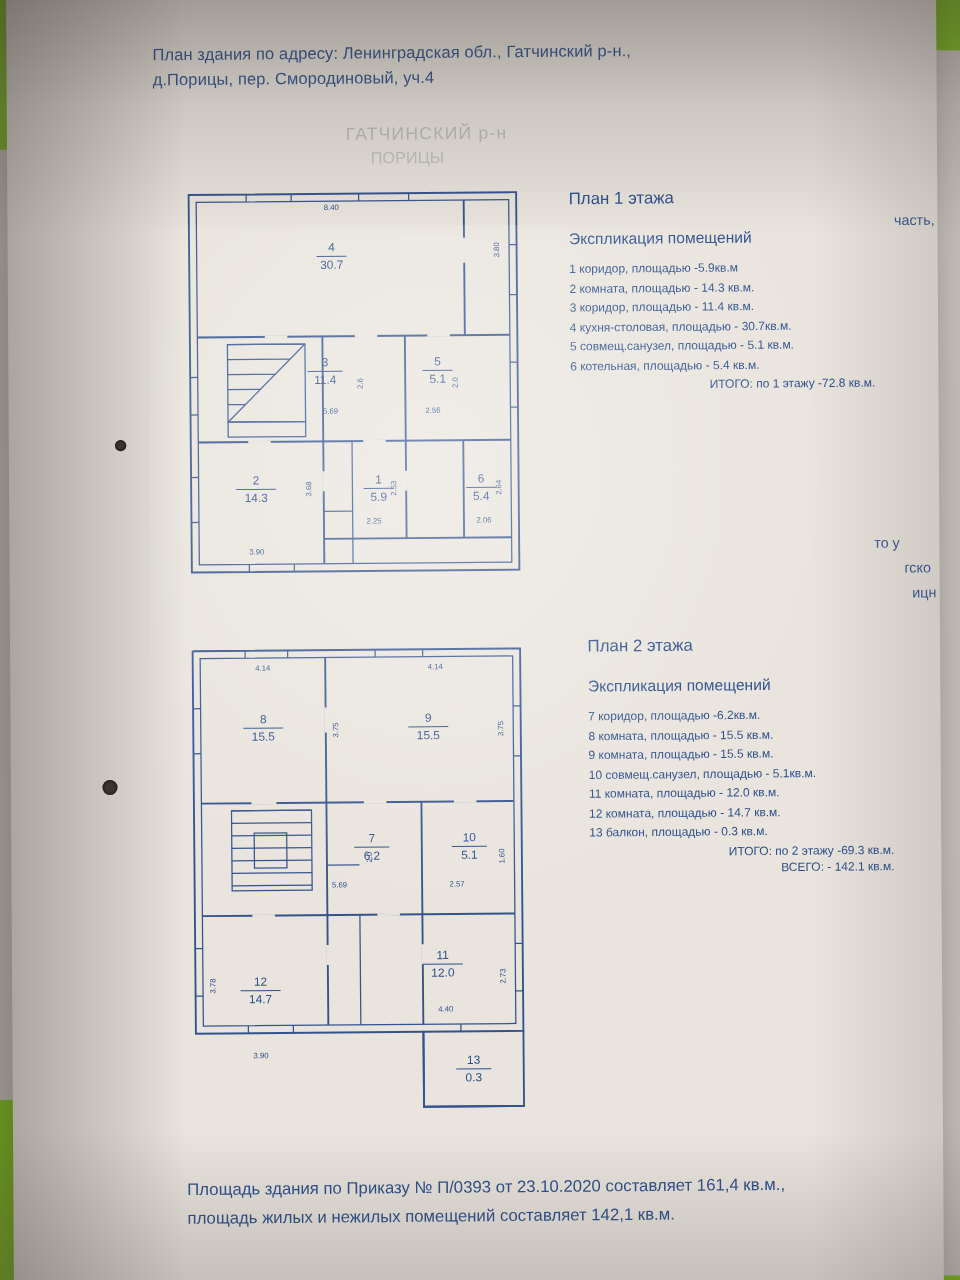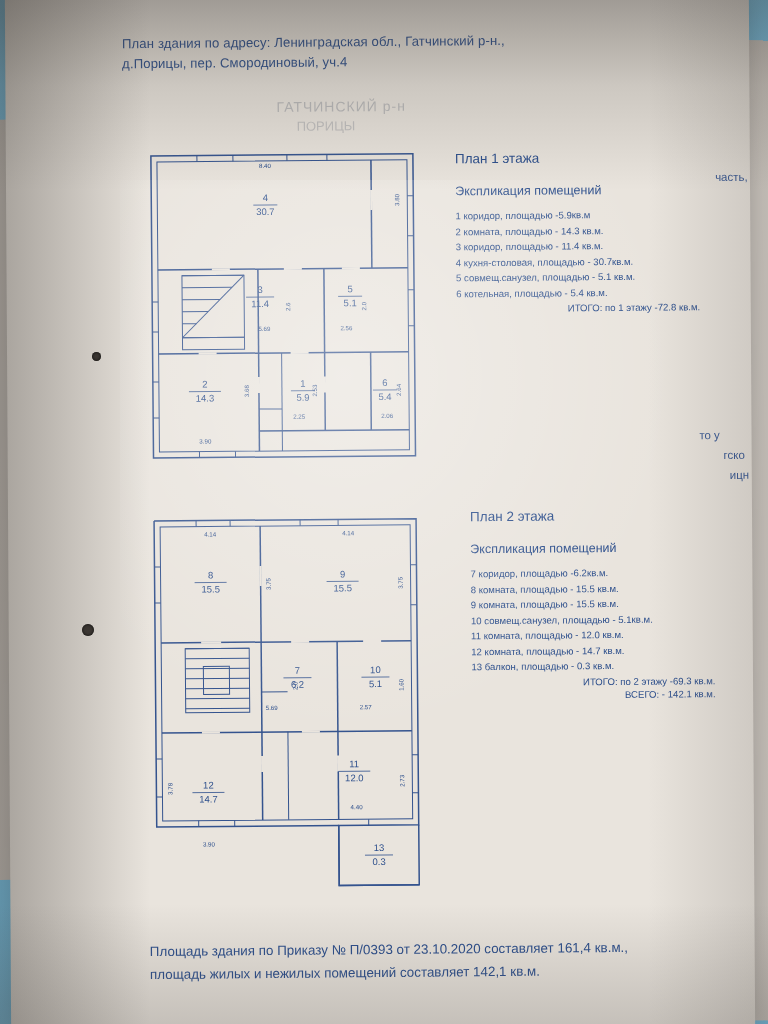--- a/index.html
+++ b/index.html
@@ -11,21 +11,21 @@
     width: 768px;
     height: 1024px;
     overflow: hidden;
     font-family: "Liberation Sans", sans-serif;
   }
   #page {
     position: relative;
     width: 768px;
     height: 1024px;
     overflow: hidden;
-    background: #7dd3fc;
+    background: #84cc16;
   }
   .paper-main {
     position: absolute;
     left: 8px;
     top: -6px;
     width: 744px;
     height: 1038px;
     background: #e9e4dd;
     transform: rotate(-0.35deg);
     box-shadow: 0 0 24px rgba(0,0,0,0.25);

